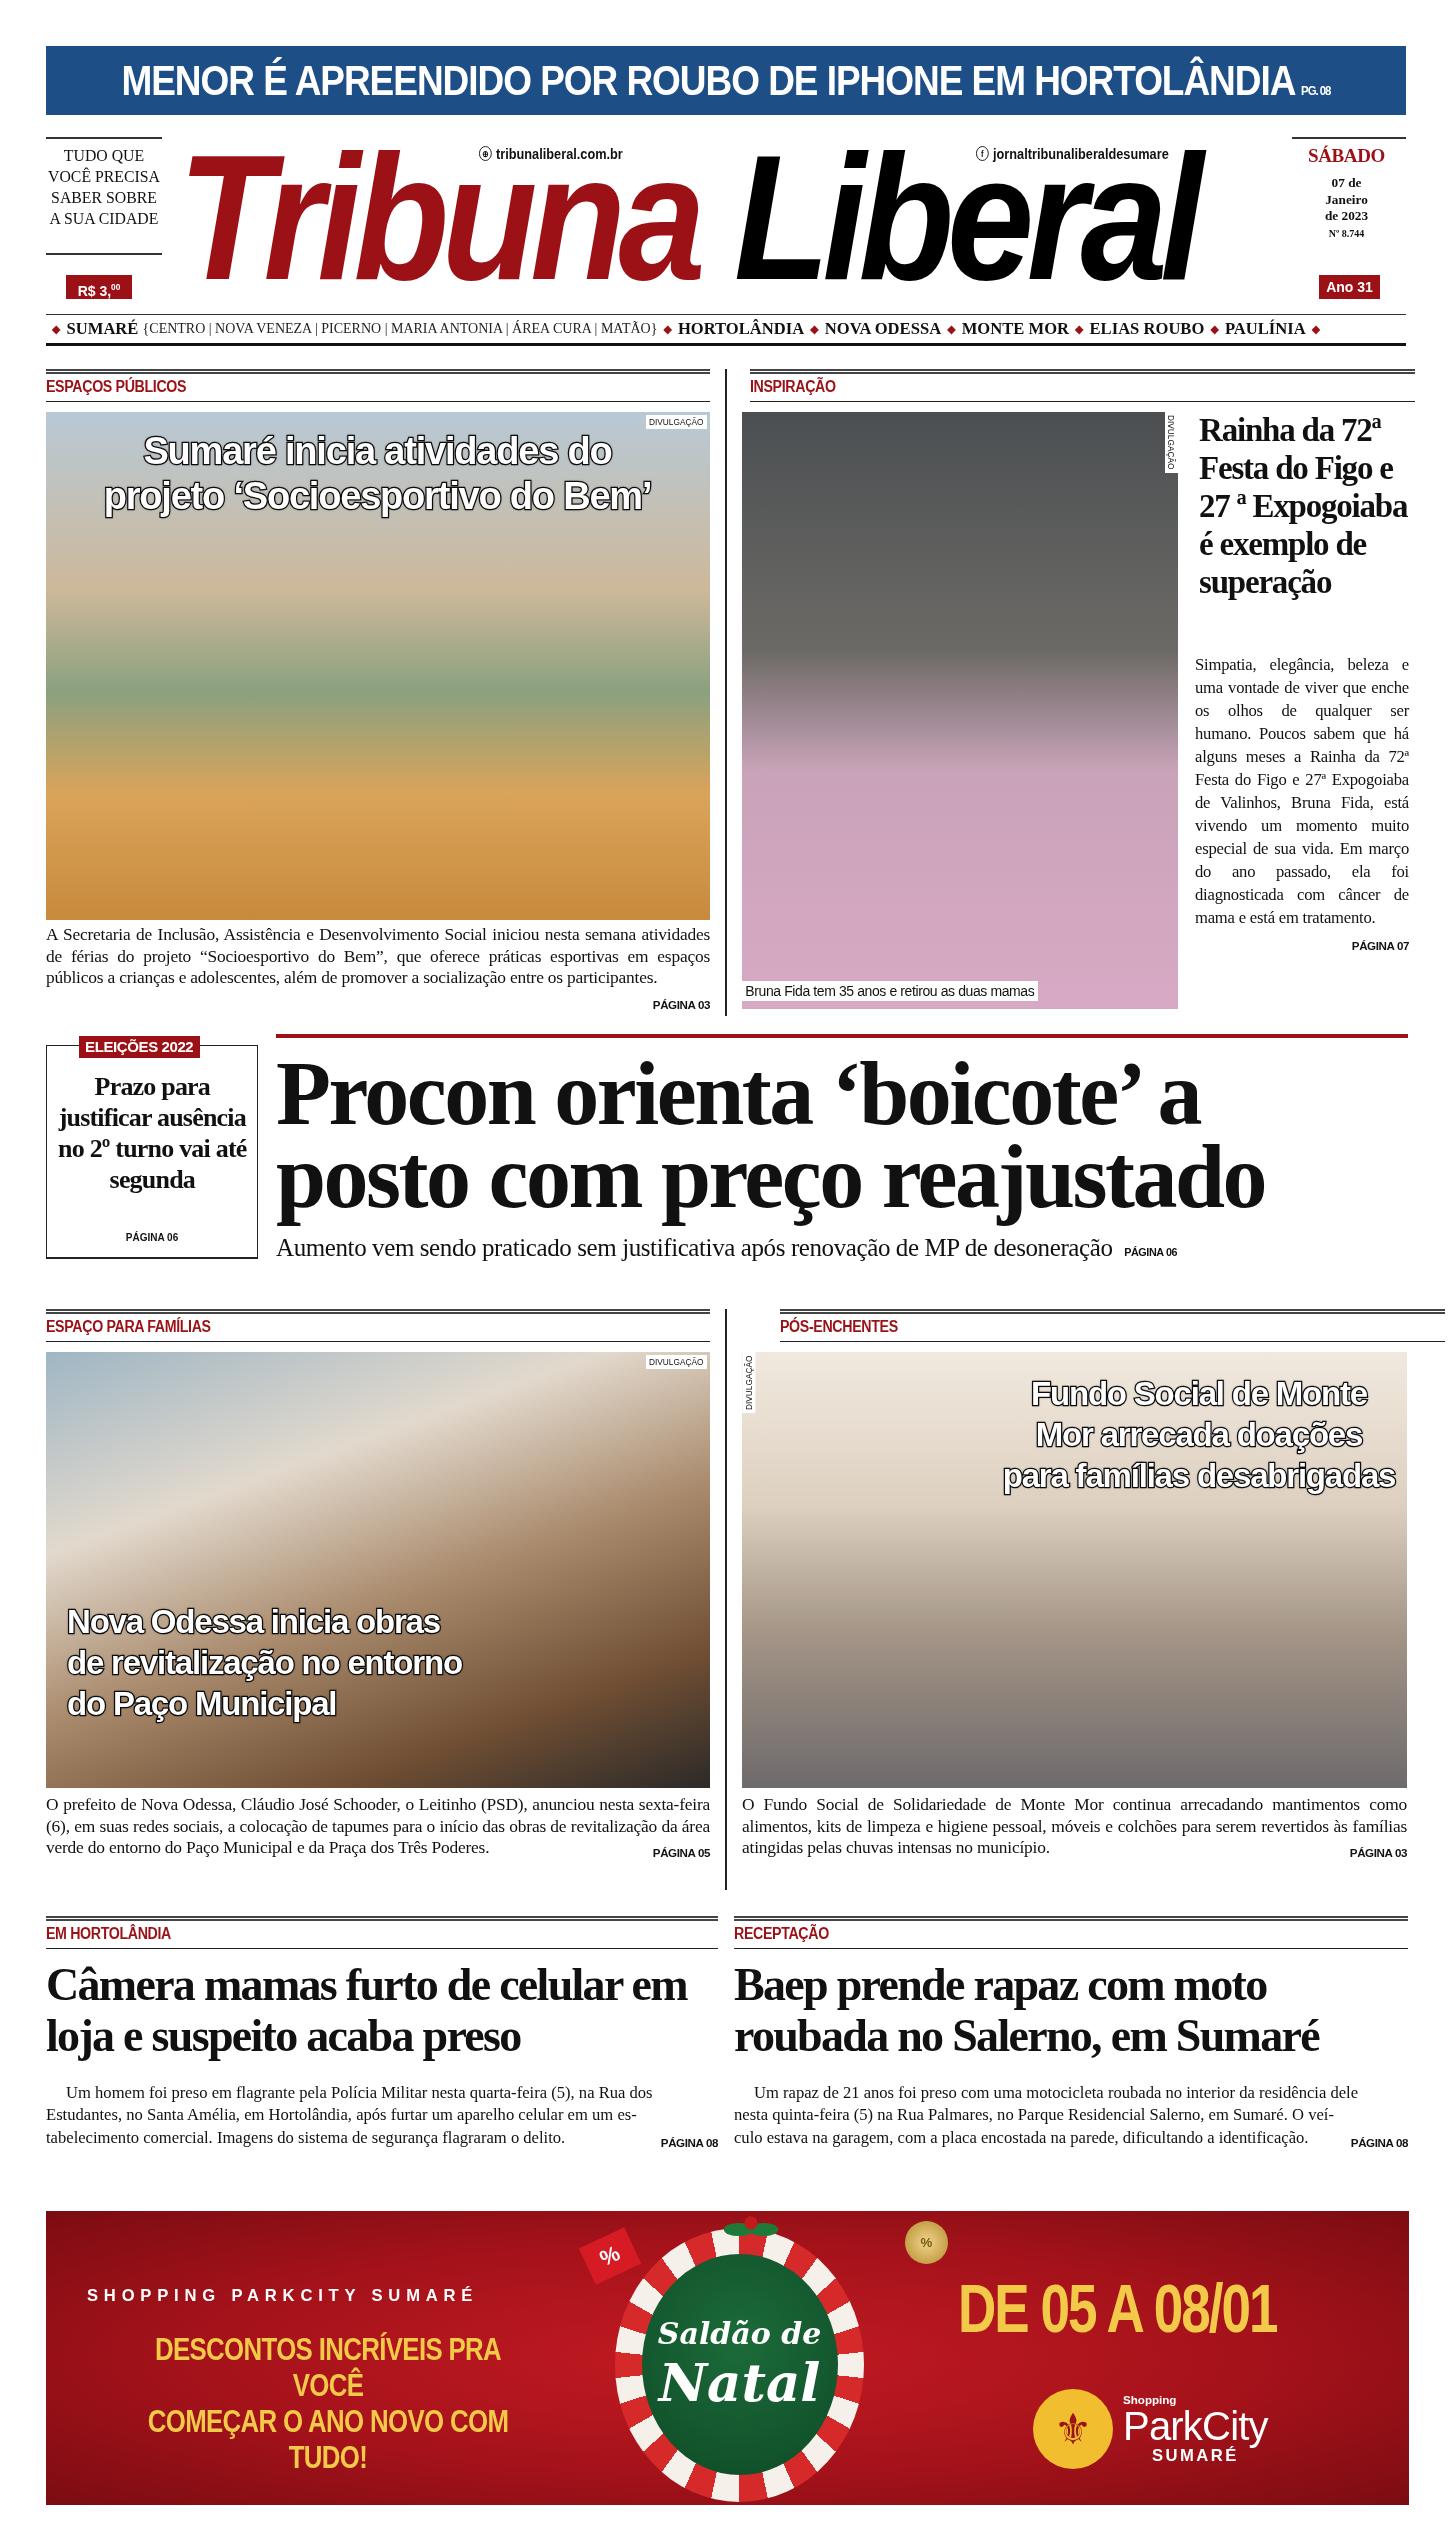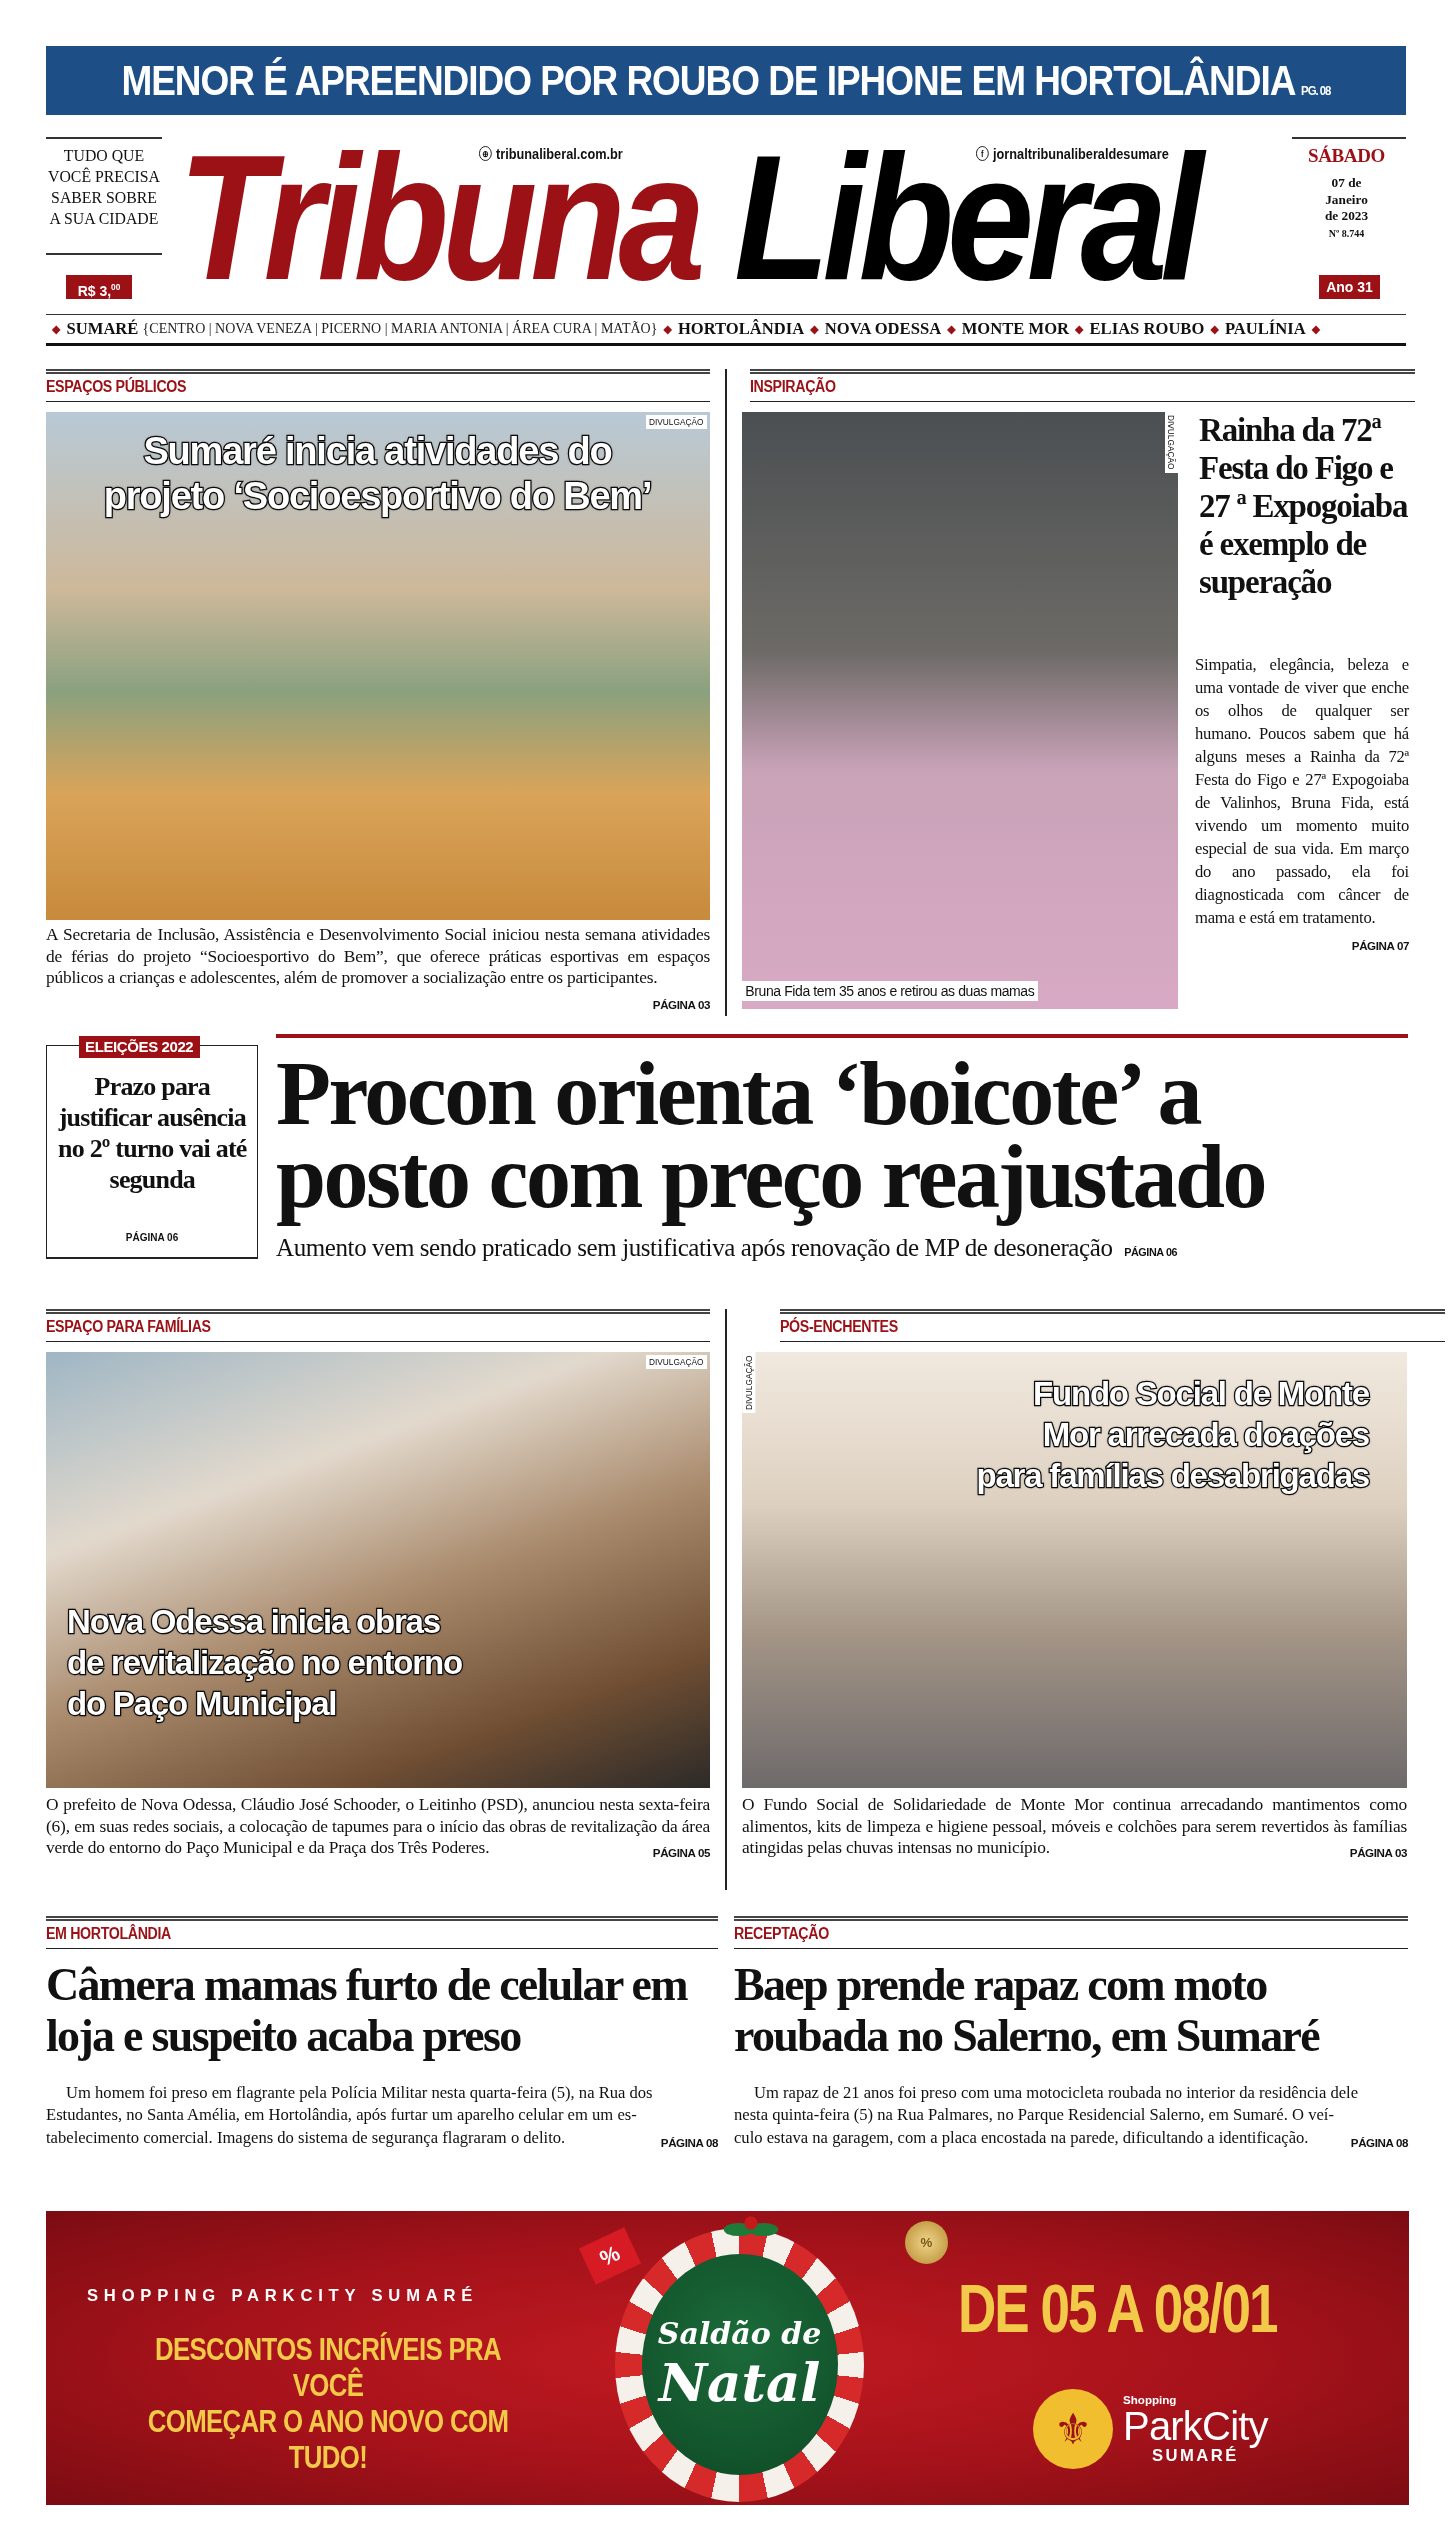--- a/index.html
+++ b/index.html
@@ -199,21 +199,21 @@
   <span class="pagina">PÁGINA 05</span>
 </div>
 
 <div class="vrule" style="left:725px;top:1309px;height:581px;"></div>
 
 <div class="section-head" style="left:768px;top:1309px;width:665px;margin-left:12px;">
   <span class="lbl">PÓS-ENCHENTES</span>
 </div>
 <div class="photo" style="left:742px;top:1352px;width:665px;height:436px;background:linear-gradient(180deg,#f1e9df 0%,#ddd0c0 35%,#a39486 65%,#6e6a6b 100%);">
   <div class="credit vert" style="left:0;top:0;transform:rotate(180deg);">DIVULGAÇÃO</div>
-  <div class="overlay-title" style="right:38px;top:21px;width:398px;text-align:right;font-size:33px;line-height:41px;">Fundo Social de Monte Mor arrecada doações para famílias desabrigadas</div>
+  <div class="overlay-title" style="right:9px;top:21px;width:398px;text-align:center;font-size:33px;line-height:41px;">Fundo Social de Monte Mor arrecada doações para famílias desabrigadas</div>
 </div>
 <div class="caption" style="left:742px;top:1794px;width:665px;">
   <span>O Fundo Social de Solidariedade de Monte Mor continua arrecadando mantimentos como alimentos, kits de limpeza e higiene pessoal, móveis e colchões para serem revertidos às famílias atingidas pelas chuvas intensas no município.</span>
   <span class="pagina">PÁGINA 03</span>
 </div>
 
 <div class="section-head" style="left:46px;top:1916px;width:672px;">
   <span class="lbl">EM HORTOLÂNDIA</span>
 </div>
 <div class="headline2 serif" style="left:46px;top:1959px;width:672px;">Câmera mamas furto de celular em loja e suspeito acaba preso</div>

